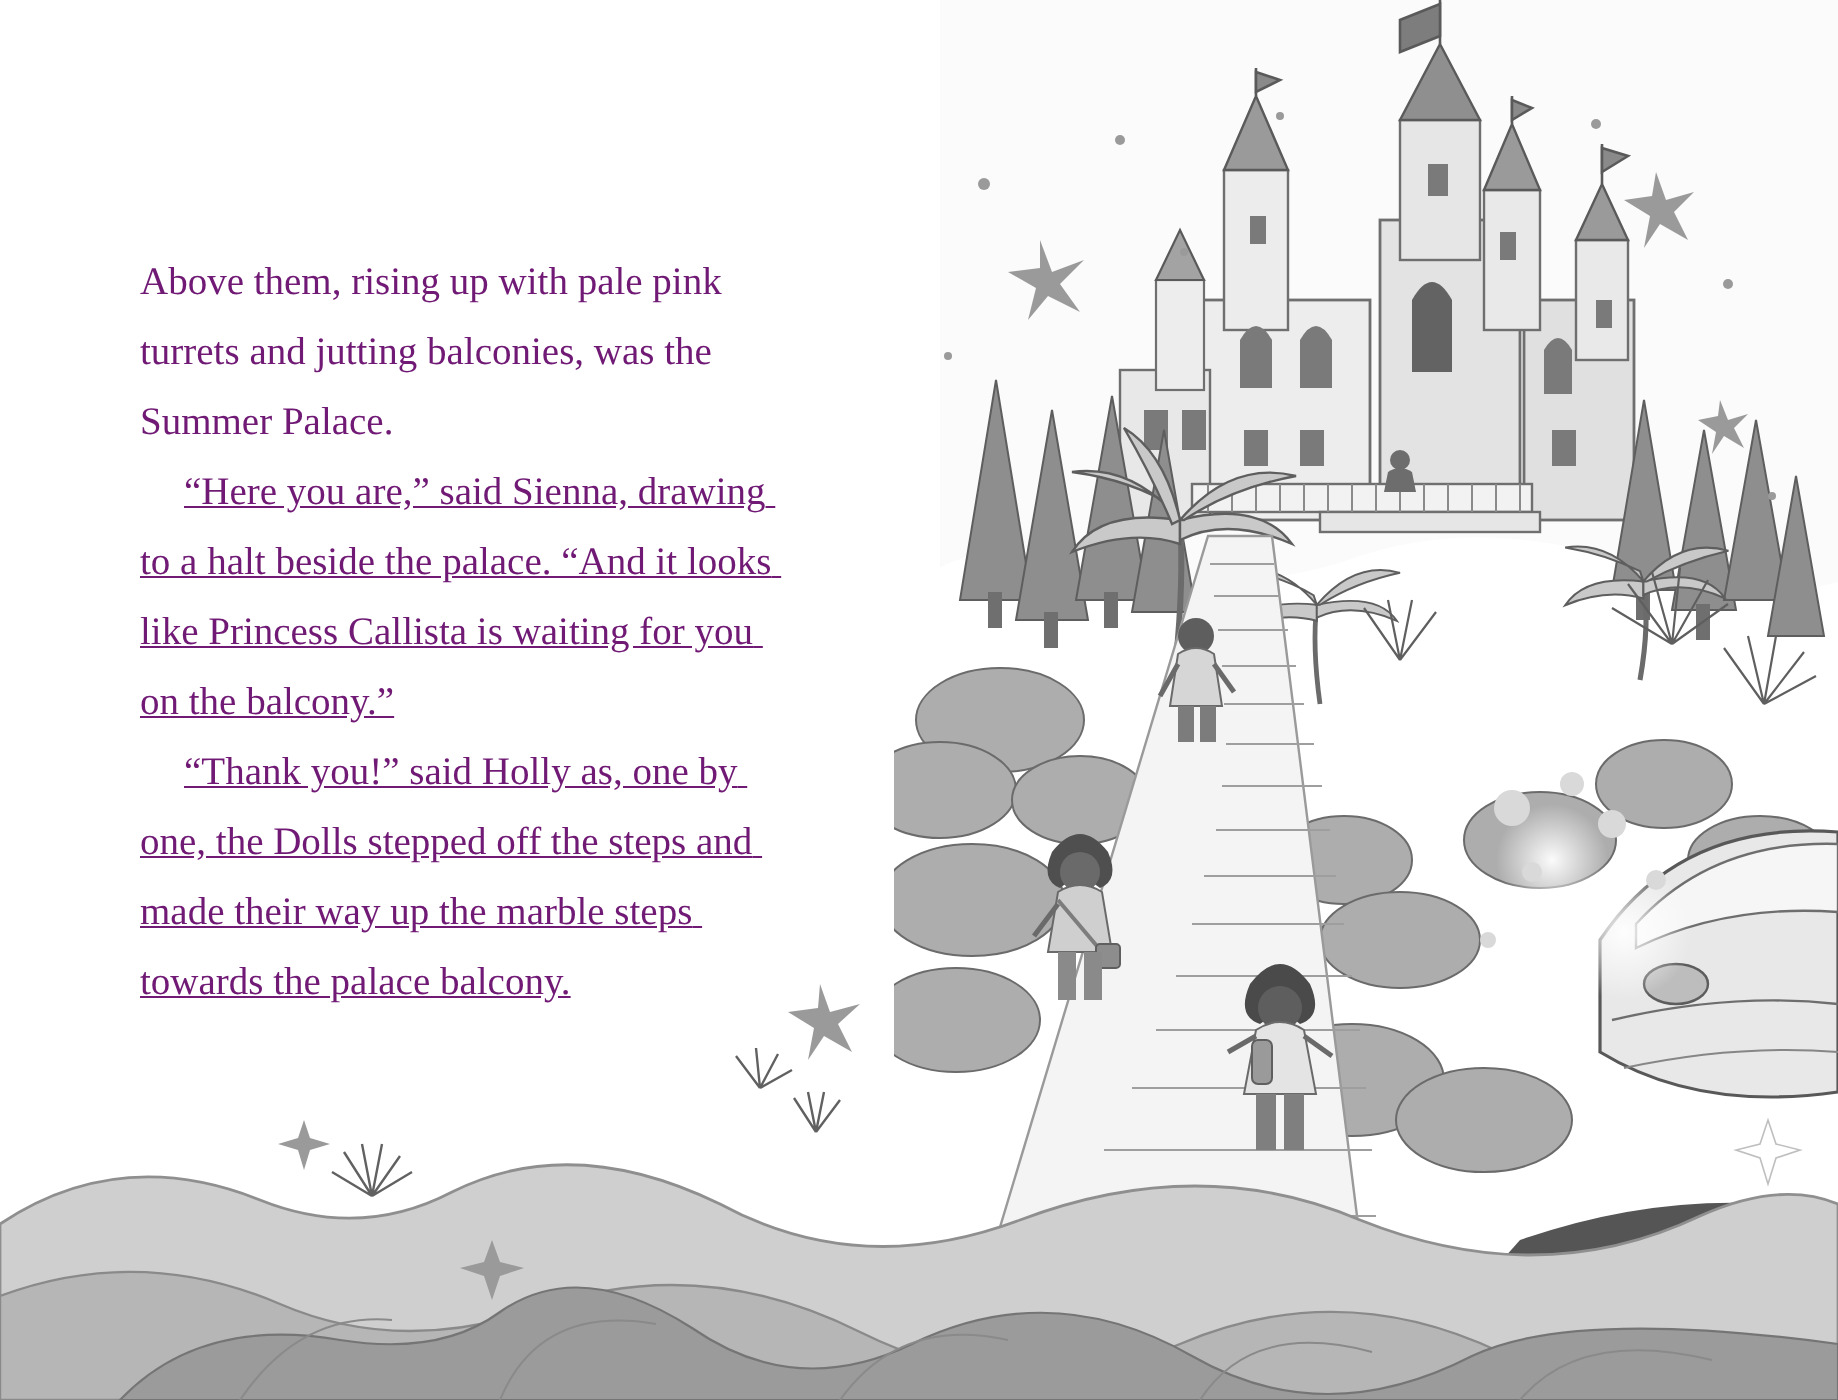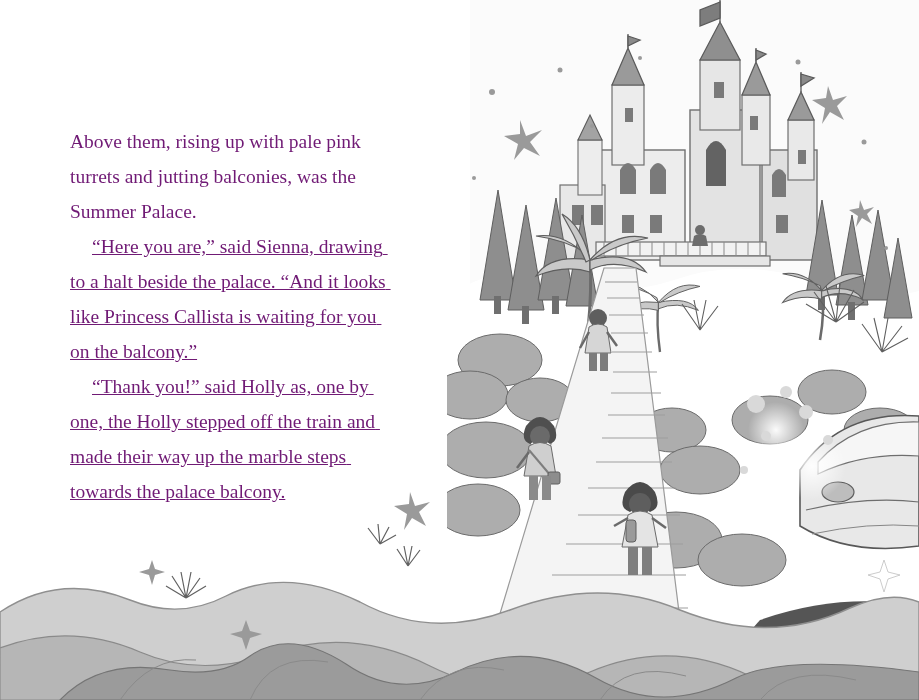--- a/index.html
+++ b/index.html
@@ -354,16 +354,16 @@
           <polygon points="246,620 250,631 262,634 250,638 246,650 242,638 230,634 242,631"></polygon>
           <polygon points="152,560 155,569 165,572 155,575 152,585 149,575 139,572 149,569"></polygon>
         </g>
       </g>
     </svg>
   </div>
 
   <div class="text-column">
     <p class="para">Above them, rising up with pale pink turrets and jutting balconies, was the Summer Palace.</p>
     <p class="para indented">“Here you are,” said Sienna, drawing to a halt beside the palace. “And it looks like Princess Callista is waiting for you on the balcony.”</p>
-    <p class="para indented">“Thank you!” said Holly as, one by one, the Holly stepped off the train and made their way up the marble steps towards the palace balcony.</p>
+    <p class="para indented">“Thank you!” said Holly as, one by one, the Dolls stepped off the steps and made their way up the marble steps towards the palace balcony.</p>
   </div>
 
 </div>
 
 </body></html>

